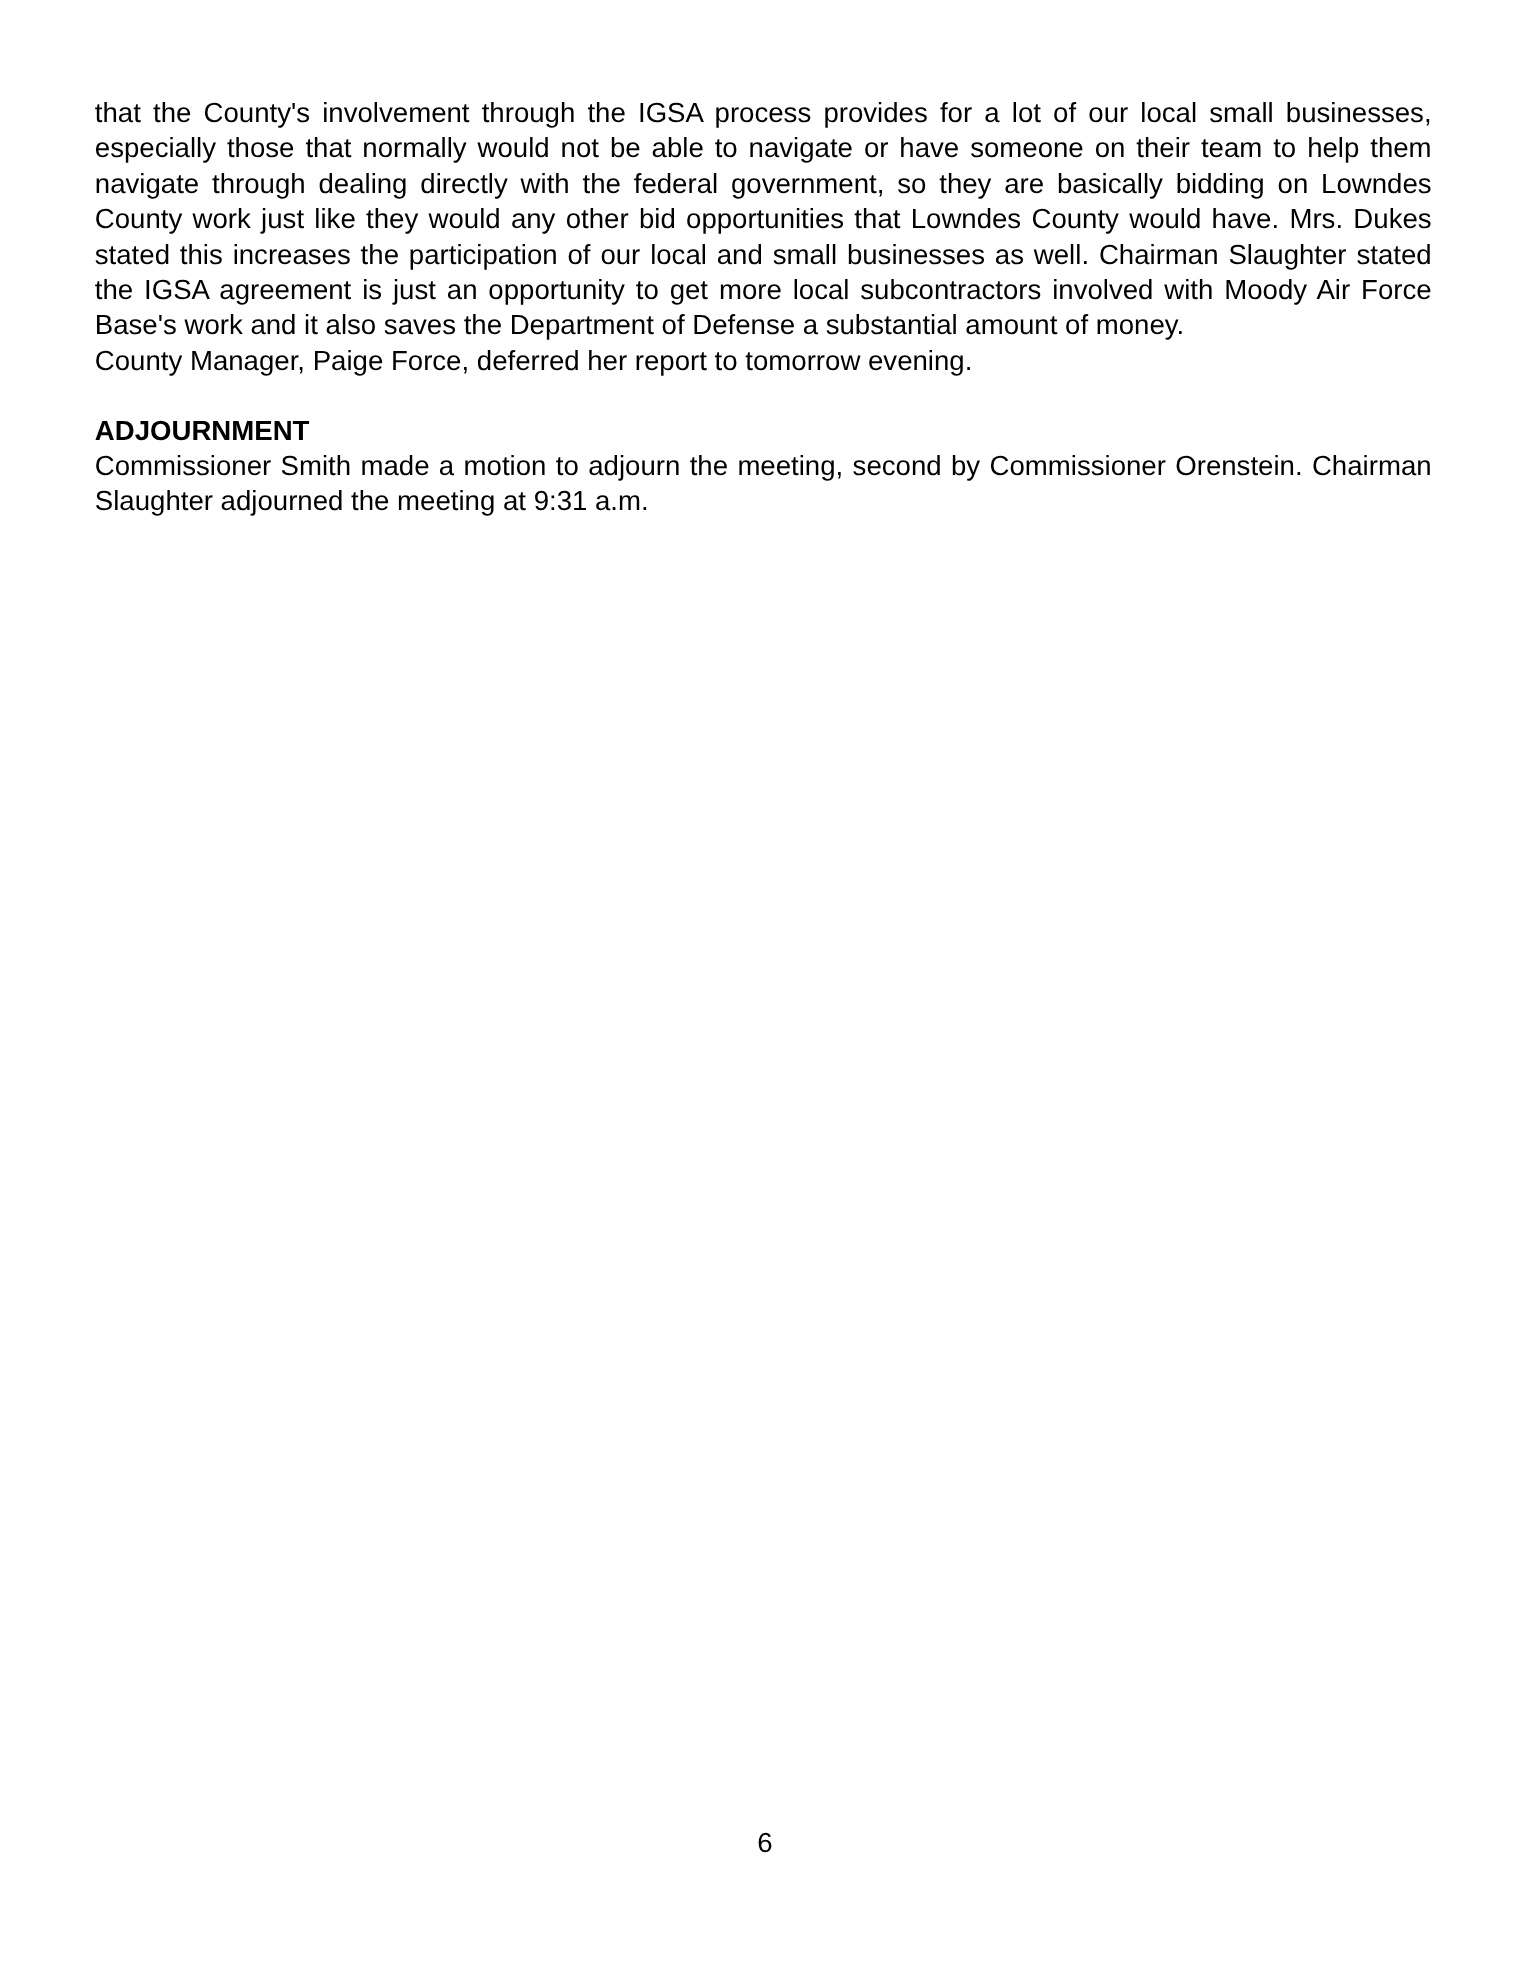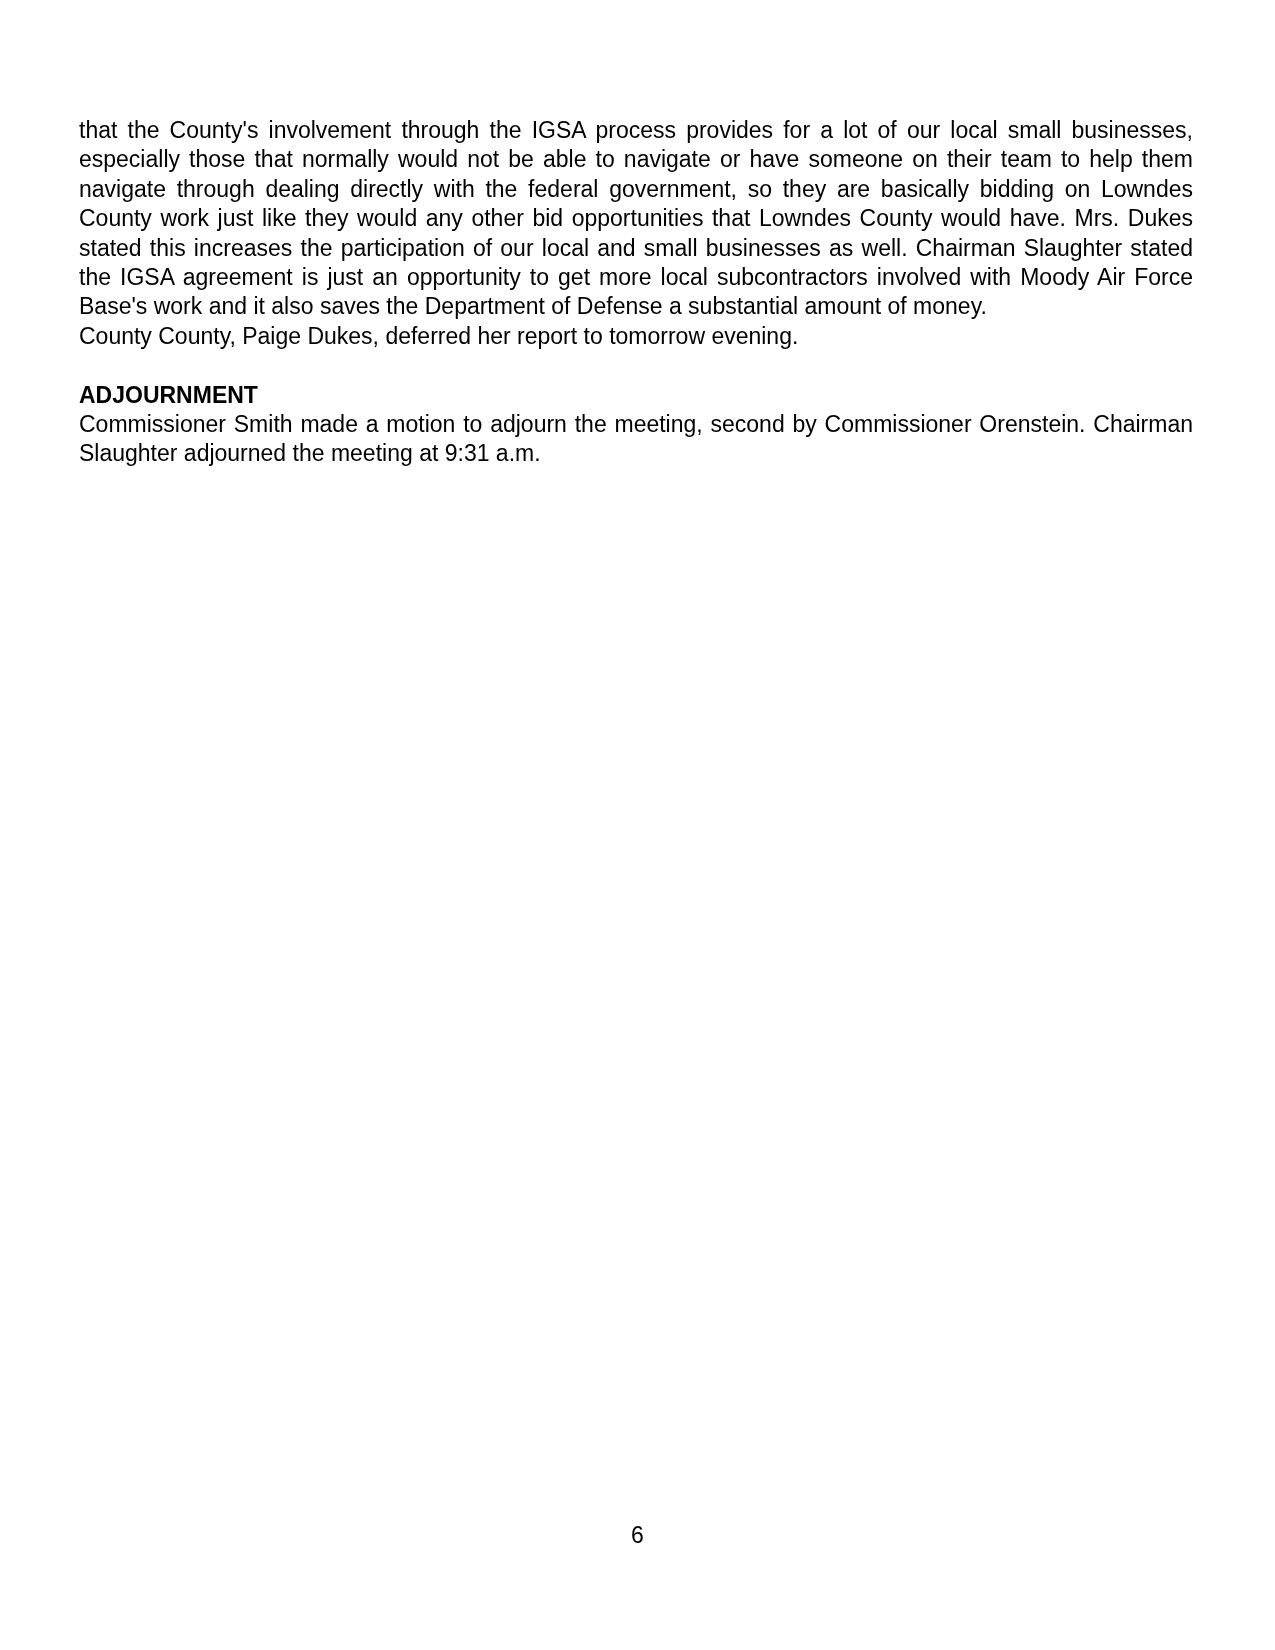--- a/index.html
+++ b/index.html
@@ -16,21 +16,20 @@
     font-size: 23px;
     line-height: 29.4px;
     color: #000000;
     overflow: hidden;
   }
   .content {
     position: absolute;
     left: 79px;
     top: 80px;
     width: 1114px;
-    margin-top: 36px;
   }
   .content p {
     margin: 0;
   }
   .justify {
     text-align: justify;
   }
   .para-block {
     margin-bottom: 29.4px; 
   }
@@ -52,21 +51,21 @@
 </style>
 </head>
 <body>
 
 <div class="page">
   <div class="content">
 
     <p class="justify para-block">that the County's involvement through the IGSA process provides for a lot of our local small businesses, especially those that normally would not be able to navigate or have someone on their team to help them navigate through dealing directly with the federal government, so they are basically bidding on Lowndes County work just like they would any other bid opportunities that Lowndes County would have. Mrs. Dukes stated this increases the participation of our local and small businesses as well. Chairman Slaughter stated the IGSA agreement is just an opportunity to get more local subcontractors involved with Moody Air Force Base's work and it also saves the Department of Defense a substantial amount of money.</p>
 
     <div class="para-block">
-      <p>County County, Paige Dukes, deferred her report to tomorrow evening.</p>
+      <p>County Manager, Paige Force, deferred her report to tomorrow evening.</p>
     </div>
 
     <div>
       <h2 class="section-heading">ADJOURNMENT</h2>
       <p class="justify">Commissioner Smith made a motion to adjourn the meeting, second by Commissioner Orenstein. Chairman Slaughter adjourned the meeting at 9:31 a.m.</p>
     </div>
 
   </div>
 
   <div class="page-number">6</div>

